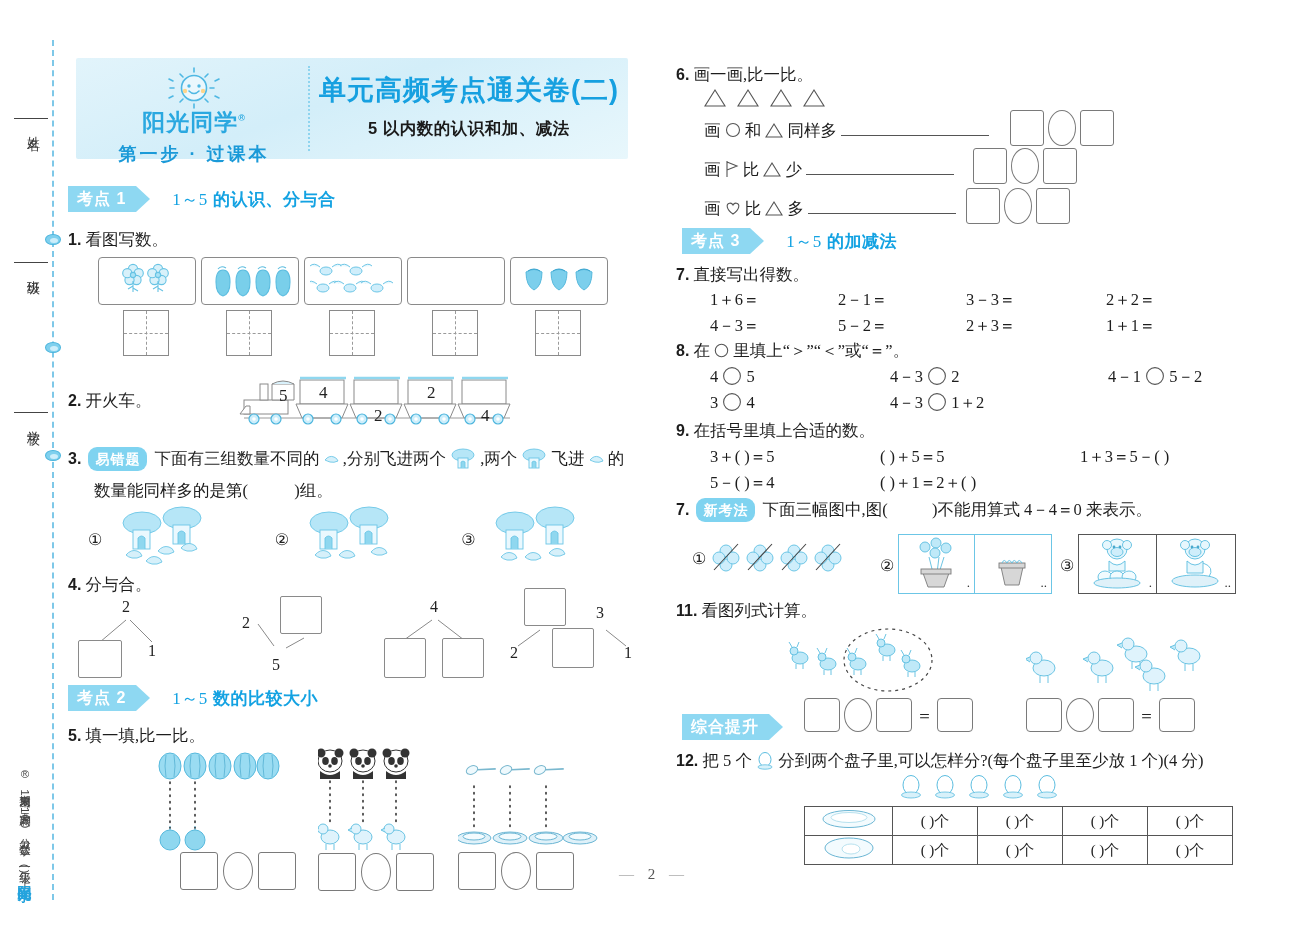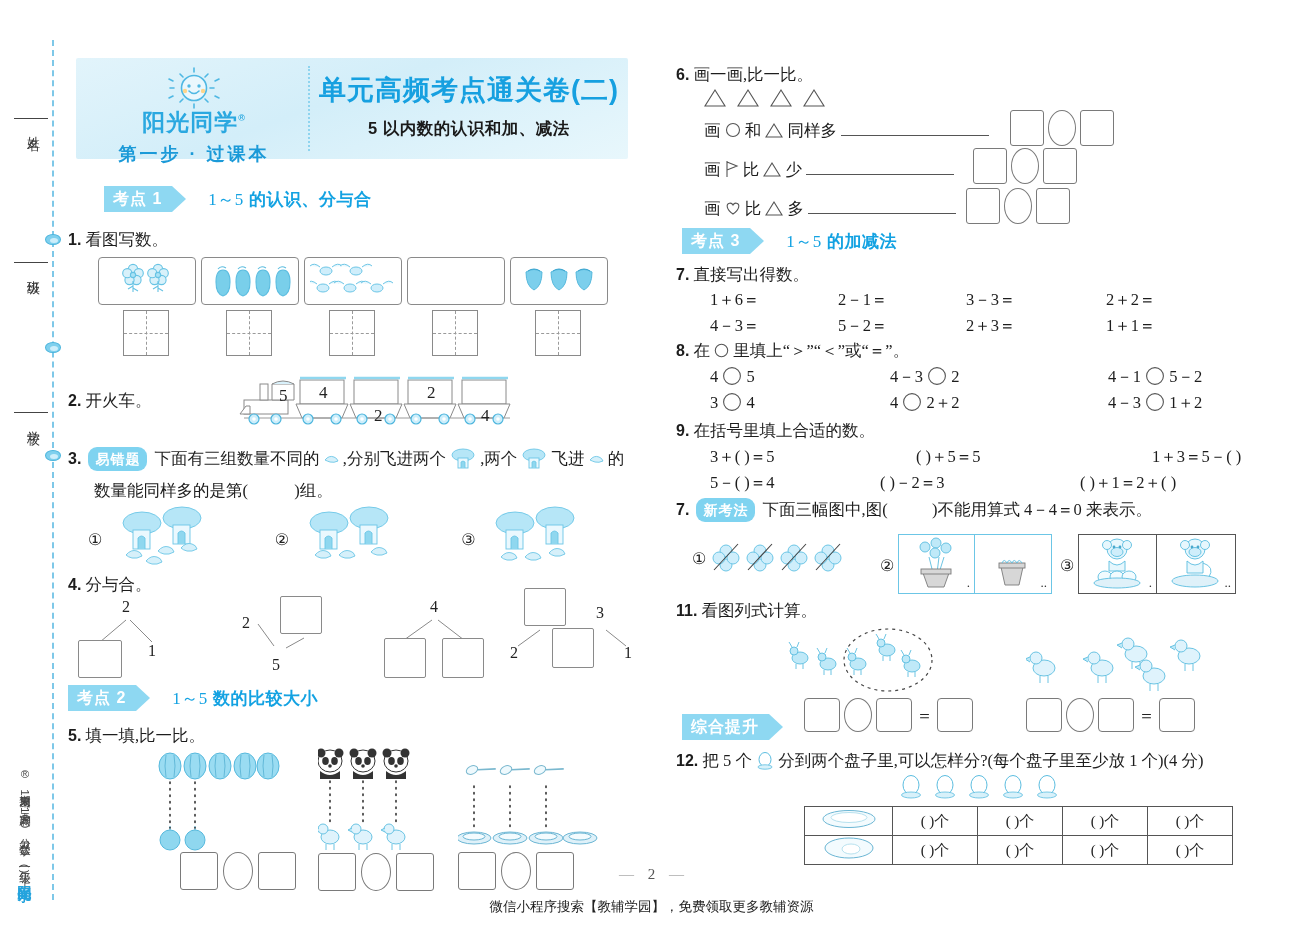--- a/index.html
+++ b/index.html
@@ -183,21 +183,21 @@
       </div>
       <div class="logo-sub">第一步 · 过课本</div>
     </div>
 
     <div class="head-main">单元高频考点通关卷(二)</div>
     <div class="head-sub">5 以内数的认识和加、减法</div>
   </div>
 
   <div class="col-l">
 
-    <div class="kaodian c" style="top:186px; left:0;margin-left:36px;">
+    <div class="kaodian c" style="top:186px; left:0;">
       <span class="kd-badge">考点 1</span>
       <span class="kd-title"><span class="num">1～5</span><span> 的认识、分与合</span></span>
     </div>
 
     <div class="qline c" style="top:227px; left:0;">
       <span class="qnum">1.</span>
       <span>看图写数。</span>
     </div>
 
     <div class="c" style="top:257px; left:30px; display:flex; gap:5px;">
@@ -786,48 +786,40 @@
       </span>
     </div>
     <div class="c" style="top:390px; left:34px; width:556px; display:flex;">
       <span class="qline" style="width:180px">
         <span>3</span>
         <svg width="20" height="20" viewBox="0 0 20 20" style="vertical-align:-4px">
             <circle cx="10" cy="10" r="8.4" fill="none" stroke="#555" stroke-width="1.1"></circle>
           </svg>
         <span>4</span>
       </span>
-      <span class="qline" style="width:218px">
-        <span>4</span>
-        <svg width="20" height="20" viewBox="0 0 20 20" style="vertical-align:-4px">
-            <circle cx="10" cy="10" r="8.4" fill="none" stroke="#555" stroke-width="1.1"></circle>
-          </svg>
-        <span>2＋2</span>
-      </span>
       <span class="qline">
         <span>4－3</span>
         <svg width="20" height="20" viewBox="0 0 20 20" style="vertical-align:-4px">
             <circle cx="10" cy="10" r="8.4" fill="none" stroke="#555" stroke-width="1.1"></circle>
           </svg>
         <span>1＋2</span>
       </span>
     </div>
 
     <div class="qline c" style="top:418px; left:0;">
       <span class="qnum">9.</span>
       <span>在括号里填上合适的数。</span>
     </div>
-    <div class="c" style="top:444px; left:34px; width:570px; display:flex;gap:36px;">
+    <div class="c" style="top:444px; left:34px; width:570px; display:flex;">
       <span class="qline" style="width:170px">3＋(     )＝5</span>
       <span class="qline" style="width:200px">(     )＋5＝5</span>
       <span class="qline">1＋3＝5－(     )</span>
     </div>
     <div class="c" style="top:470px; left:34px; width:570px; display:flex;">
       <span class="qline" style="width:170px">5－(     )＝4</span>
-      <span class="qline" style="width:200px">(     )－2＝3</span>
       <span class="qline">(     )＋1＝2＋(     )</span>
     </div>
 
     <div class="qline c" style="top:497px; left:0; width:612px;">
       <span class="qnum">7.</span>
       <span class="tagpill">新考法</span>
       <span>下面三幅图中,图(</span>
       <span style="display:inline-block;width:36px"></span>
       <span>)不能用算式 4－4＝0 来表示。</span>
     </div>
@@ -1109,15 +1101,14 @@
         </table>
     </div>
 
   </div>
 
   <div class="footer-page">
     <span style="color:#aaa">—</span>
     <span style="margin:0 10px">2</span>
     <span style="color:#aaa">—</span>
   </div>
-  <div class="footer-note">微信小程序搜索【教辅学园】，免费领取更多教辅资源</div>
 
 </div>
 
 </body></html>

